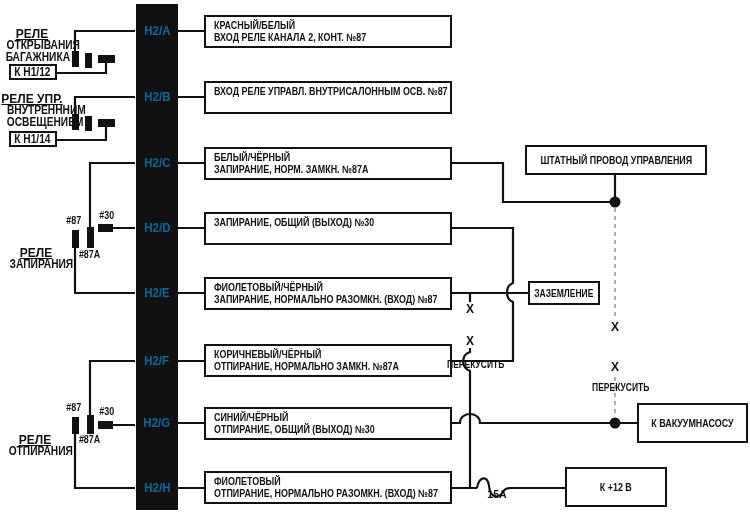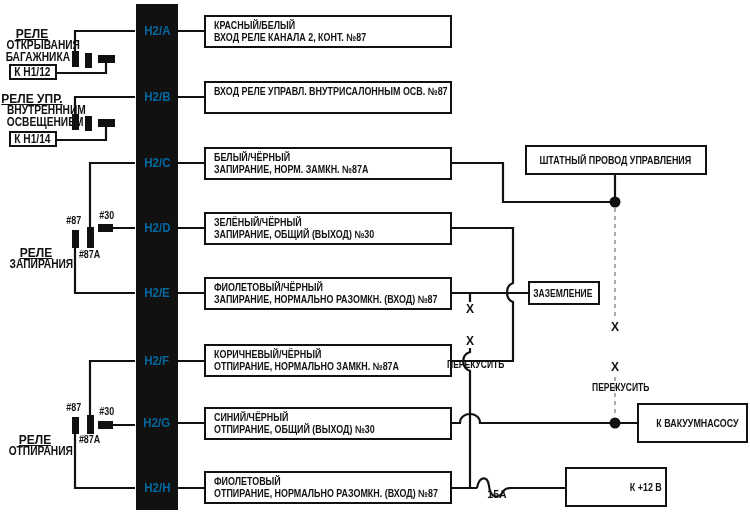--- a/index.html
+++ b/index.html
@@ -15,21 +15,21 @@
   .wirebox{position:absolute;left:204px;width:248px;height:33px;border:2px solid #111;background:#fff;
            padding:3px 0 0 8px;font-size:10.5px;line-height:11.5px;}
   .sidebox{position:absolute;border:2px solid #111;background:#fff;
            font-size:12px;}
   .lbl{position:absolute;text-align:center;font-size:12px;line-height:11.3px;text-decoration:underline;}
   .hash{position:absolute;font-size:10.5px;line-height:11px;}
   .xmark{position:absolute;width:14px;text-align:center;font-size:12px;line-height:13px;}
   .cutlbl{position:absolute;width:62px;text-align:right;font-size:10px;line-height:11px;margin-top:40px;}
   .fuselbl{position:absolute;width:32px;text-align:center;font-size:10.5px;margin-top:32px;}
   .rbox{position:absolute;border:2px solid #111;background:#fff;display:flex;
-        align-items:center;justify-content:flex-end;font-size:10.5px;text-align:center;}
+        align-items:center;justify-content:center;font-size:10.5px;text-align:center;}
 </style>
 </head>
 <body>
 
 <div class="stage">
 
   <svg class="wires" viewBox="0 0 750 519" stroke="#111" stroke-width="2.2" fill="none">
 
     <path d="M178,31 H204 M178,97 H204 M178,163 H204 M178,228 H204 M178,293 H204 M178,361 H204 M178,423 H204 M178,488 H204"></path>
 
@@ -93,21 +93,20 @@
       <div><span class="cond">ВХОД РЕЛЕ КАНАЛА 2, КОНТ. №87</span></div>
     </div>
   <div class="wirebox" style="top:81px">
       <div><span class="cond">ВХОД РЕЛЕ УПРАВЛ. ВНУТРИСАЛОННЫМ ОСВ. №87</span></div>
     </div>
   <div class="wirebox" style="top:147px">
       <div><span class="cond">БЕЛЫЙ/ЧЁРНЫЙ</span></div>
       <div><span class="cond">ЗАПИРАНИЕ, НОРМ. ЗАМКН. №87А</span></div>
     </div>
   <div class="wirebox" style="top:212px">
-      <div><span class="cond">ЗЕЛЁНЫЙ/ЧЁРНЫЙ</span></div>
       <div><span class="cond">ЗАПИРАНИЕ, ОБЩИЙ (ВЫХОД) №30</span></div>
     </div>
   <div class="wirebox" style="top:277px">
       <div><span class="cond">ФИОЛЕТОВЫЙ/ЧЁРНЫЙ</span></div>
       <div><span class="cond">ЗАПИРАНИЕ, НОРМАЛЬНО РАЗОМКН. (ВХОД) №87</span></div>
     </div>
   <div class="wirebox" style="top:344px">
       <div><span class="cond">КОРИЧНЕВЫЙ/ЧЁРНЫЙ</span></div>
       <div><span class="cond">ОТПИРАНИЕ, НОРМАЛЬНО ЗАМКН. №87А</span></div>
     </div>

